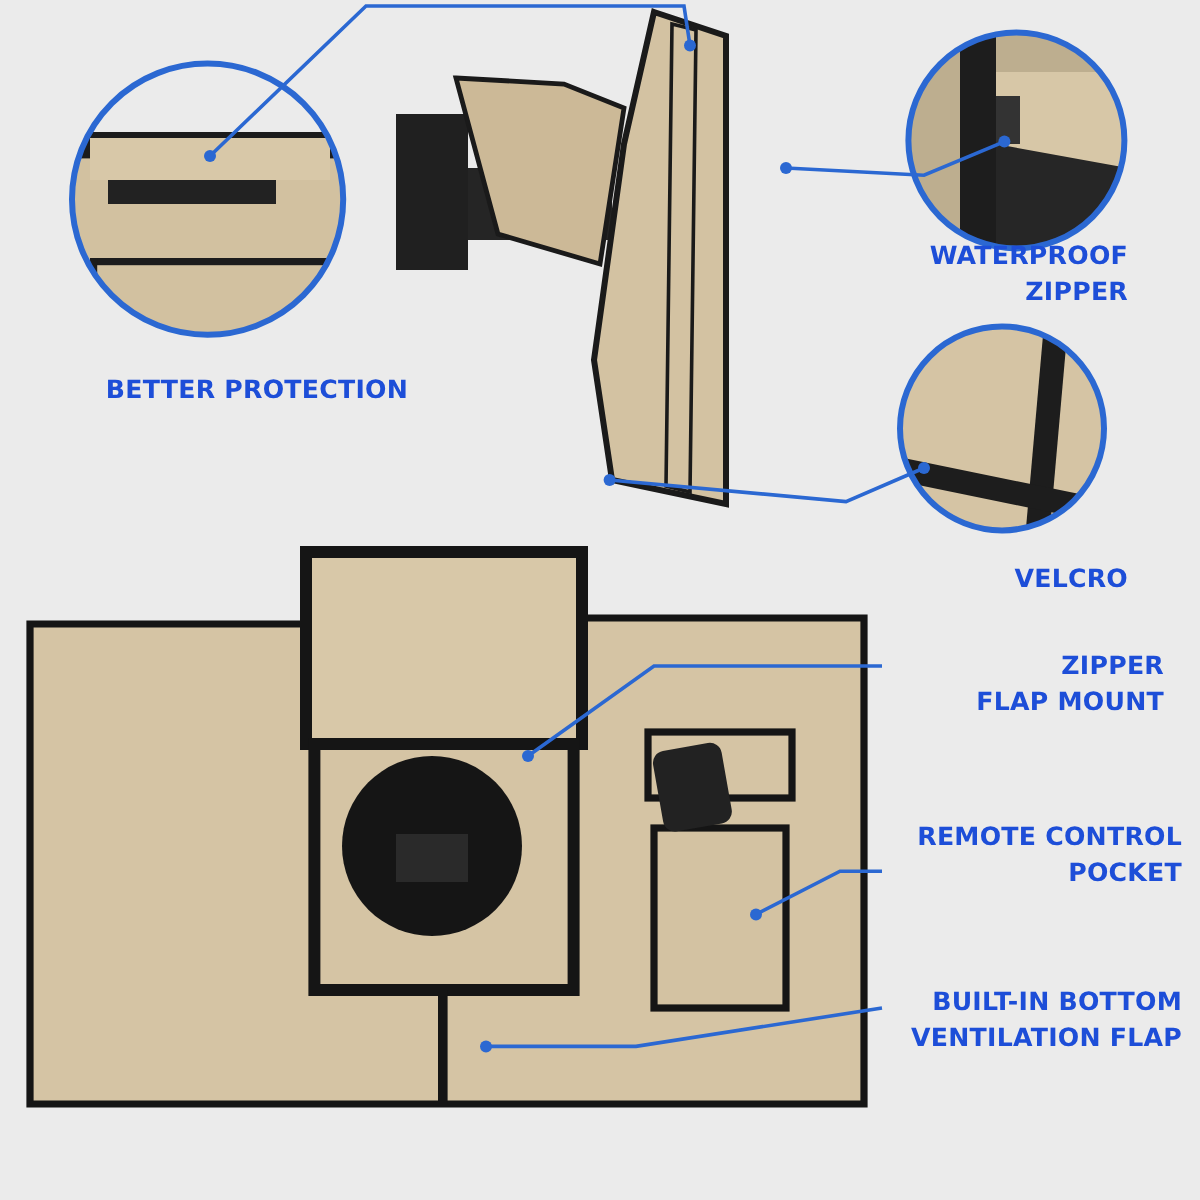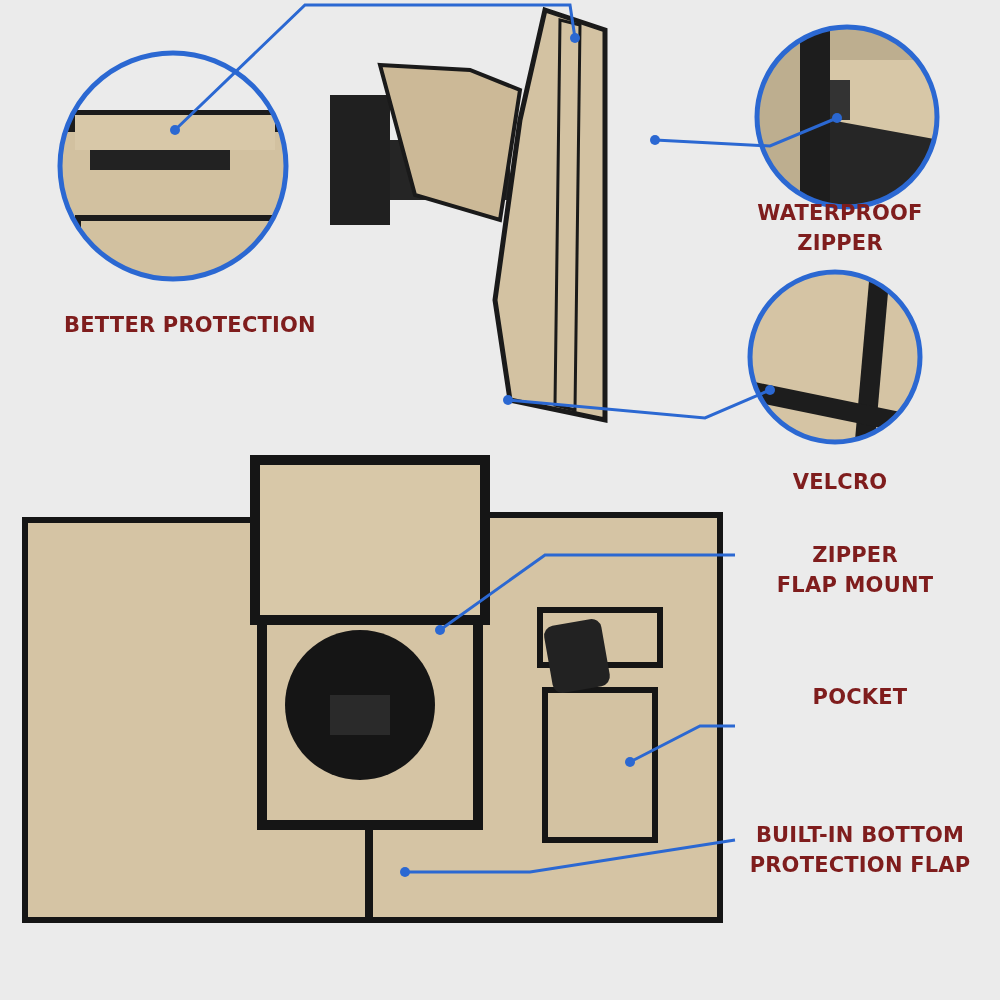--- a/index.html
+++ b/index.html
@@ -1,17 +1,17 @@
 <!DOCTYPE html>
 <html><head>
 <meta charset="utf-8">
 <style>
   html,body{margin:0;padding:0;}
   body{width:1000px;height:1000px;background:#ebebeb;position:relative;overflow:hidden;font-family:"DejaVu Sans","Liberation Sans",sans-serif;}
-  .label{position:absolute;color:#7f1d1d;font-weight:bold;font-size:21px;line-height:30px;text-align:center;letter-spacing:0.2px;}
+  .label{position:absolute;color:#1d4ed8;font-weight:bold;font-size:21px;line-height:30px;text-align:right;letter-spacing:0.2px;}
   .label span{display:block;white-space:nowrap;}
   svg{position:absolute;left:0;top:0;}
 </style>
 </head>
 <body>
 
 <svg width="1000" height="1000" viewBox="0 0 1000 1000">
 
   <g>
     <clipPath id="c1">
@@ -105,18 +105,19 @@
   <span>ZIPPER</span>
 </div>
 <div class="label" style="left:740px;top:467px;width:200px;">
   <span>VELCRO</span>
 </div>
 <div class="label" style="left:740px;top:540px;width:230px;">
   <span>ZIPPER</span>
   <span>FLAP MOUNT</span>
 </div>
 <div class="label" style="left:735px;top:682px;width:250px;">
+  <span>REMOTE CONTROL</span>
   <span>POCKET</span>
 </div>
 <div class="label" style="left:735px;top:808px;width:250px;margin-top:12px;">
   <span>BUILT-IN BOTTOM</span>
-  <span>PROTECTION FLAP</span>
+  <span>VENTILATION FLAP</span>
 </div>
 
 </body></html>

